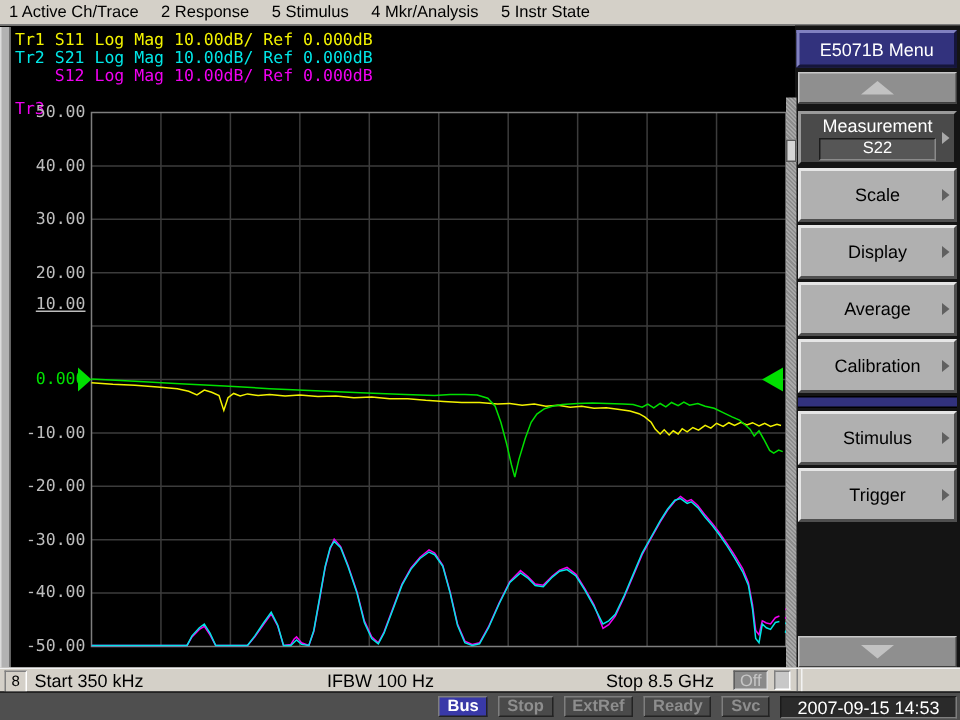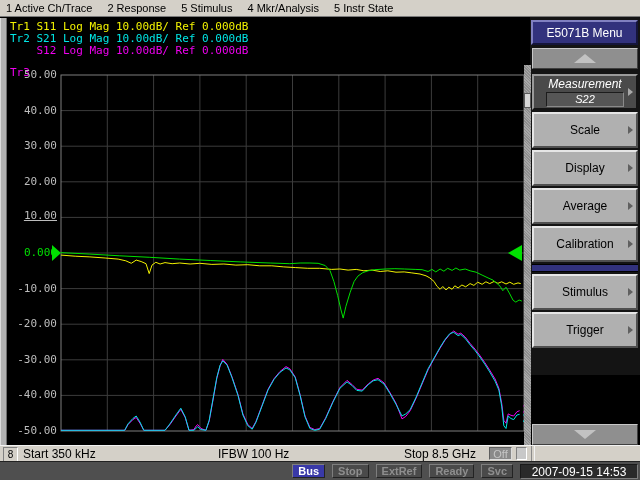--- a/index.html
+++ b/index.html
@@ -26,21 +26,21 @@
   .tr-id.active{background:#00e000;color:#000;}
 
   
   .y-axis{position:absolute;left:10px;top:0;width:47px;height:480px;}
   .y-label{position:absolute;right:0;width:47px;text-align:right;
            font-family:"DejaVu Sans Mono",monospace;font-size:11px;line-height:12px;}
 
   .chart{position:absolute;left:50px;top:72px;width:486px;height:364px;}
 
   
-  .sidebar{position:absolute;left:530px;top:17px;width:110px;height:358px;background:#141414;}
+  .sidebar{position:absolute;left:530px;top:17px;width:110px;height:445px;background:#141414;}
   .menu-title{position:absolute;left:1px;top:3px;width:107px;height:25px;background:#32327d;
       color:#fff;font-size:12px;display:flex;align-items:center;justify-content:center;
       border-top:2px solid #8080c0;border-left:2px solid #8080c0;
       border-right:2px solid #15153a;border-bottom:2px solid #15153a;box-sizing:border-box;}
   .scroll-btn{position:absolute;left:2px;width:106px;height:21px;background:#8f8f8f;
       border-top:1px solid #c8c8c8;border-left:1px solid #c8c8c8;
       border-right:1px solid #3f3f3f;border-bottom:1px solid #3f3f3f;box-sizing:border-box;
       display:flex;align-items:center;justify-content:center;}
   .scroll-btn.up{top:31px;}
   .scroll-btn.down{top:407px;}
@@ -58,21 +58,21 @@
       border-right:2px solid #4f4f4f;border-bottom:2px solid #4f4f4f;
       display:flex;flex-direction:column;align-items:center;justify-content:center;
       font-size:12px;color:#000;cursor:default;}
   .skey .lbl{line-height:14px;}
   .skey .val{margin-top:1px;width:78px;height:15px;line-height:13px;text-align:center;
       font-size:11px;background:#d2d2d2;
       border-top:1px solid #5a5a5a;border-left:1px solid #5a5a5a;
       border-right:1px solid #efefef;border-bottom:1px solid #efefef;box-sizing:border-box;}
   .skey.dark{background:#4a4a4a;color:#fff;
       border-top-color:#9a9a9a;border-left-color:#9a9a9a;
-      border-right-color:#141414;border-bottom-color:#141414;font-style:italic;}
+      border-right-color:#141414;border-bottom-color:#141414;}
   .skey.dark .val{background:#565656;color:#fff;
       border-top-color:#1c1c1c;border-left-color:#1c1c1c;
       border-right-color:#8a8a8a;border-bottom-color:#8a8a8a;}
   .skey .arr{position:absolute;right:3px;top:50%;margin-top:-4px;width:0;height:0;
       border-left:5px solid #606060;border-top:4px solid transparent;border-bottom:4px solid transparent;}
   .skey.dark .arr{border-left-color:#a8a8a8;}
   .skey-sep{height:6px;background:#32327d;border-top:1px solid #000;border-bottom:1px solid #000;}
 
   
   .status1{position:absolute;left:0;top:445px;width:640px;height:16px;background:#d4d0c8;
@@ -120,21 +120,21 @@
   <div class="legend">
       <div class="legend-row"><span class="arrow-slot"></span><span class="tr-id" style="color: rgb(242, 242, 0);">Tr1</span><span class="tr-text" style="color: rgb(242, 242, 0);"> S11 Log Mag 10.00dB/ Ref 0.000dB</span></div>
       <div class="legend-row"><span class="arrow-slot"></span><span class="tr-id" style="color: rgb(0, 230, 230);">Tr2</span><span class="tr-text" style="color: rgb(0, 230, 230);"> S21 Log Mag 10.00dB/ Ref 0.000dB</span></div>
       <div class="legend-row"><span class="arrow-slot"></span><span class="tr-id" style="color: rgb(240, 0, 240); margin-top: 44px;">Tr3</span><span class="tr-text" style="color: rgb(240, 0, 240);"> S12 Log Mag 10.00dB/ Ref 0.000dB</span></div>
     </div>
   <div class="y-axis">
       <div class="y-label" style="top: 69px; color: rgb(189, 189, 189);">50.00</div>
       <div class="y-label" style="top: 104.6px; color: rgb(189, 189, 189);">40.00</div>
       <div class="y-label" style="top: 140.2px; color: rgb(189, 189, 189);">30.00</div>
       <div class="y-label" style="top: 175.8px; color: rgb(189, 189, 189);">20.00</div>
-      <div class="y-label" style="top: 210px; color: rgb(189, 189, 189); text-decoration: underline;">10.00</div>
+      <div class="y-label" style="top: 197px; color: rgb(189, 189, 189); text-decoration: underline;">10.00</div>
       <div class="y-label" style="top: 247px; color: rgb(0, 224, 0);">0.000</div>
       <div class="y-label" style="top: 282.6px; color: rgb(189, 189, 189);">-10.00</div>
       <div class="y-label" style="top: 318.2px; color: rgb(189, 189, 189);">-20.00</div>
       <div class="y-label" style="top: 353.8px; color: rgb(189, 189, 189);">-30.00</div>
       <div class="y-label" style="top: 389.4px; color: rgb(189, 189, 189);">-40.00</div>
       <div class="y-label" style="top: 425px; color: rgb(189, 189, 189);">-50.00</div>
     </div>
   <div class="chart" id="chart"><svg width="486" height="364">
         <line x1="11" y1="38.6" x2="474" y2="38.6" stroke="#3c3c3c" stroke-width="1"></line>
         <line x1="11" y1="74.2" x2="474" y2="74.2" stroke="#3c3c3c" stroke-width="1"></line>

